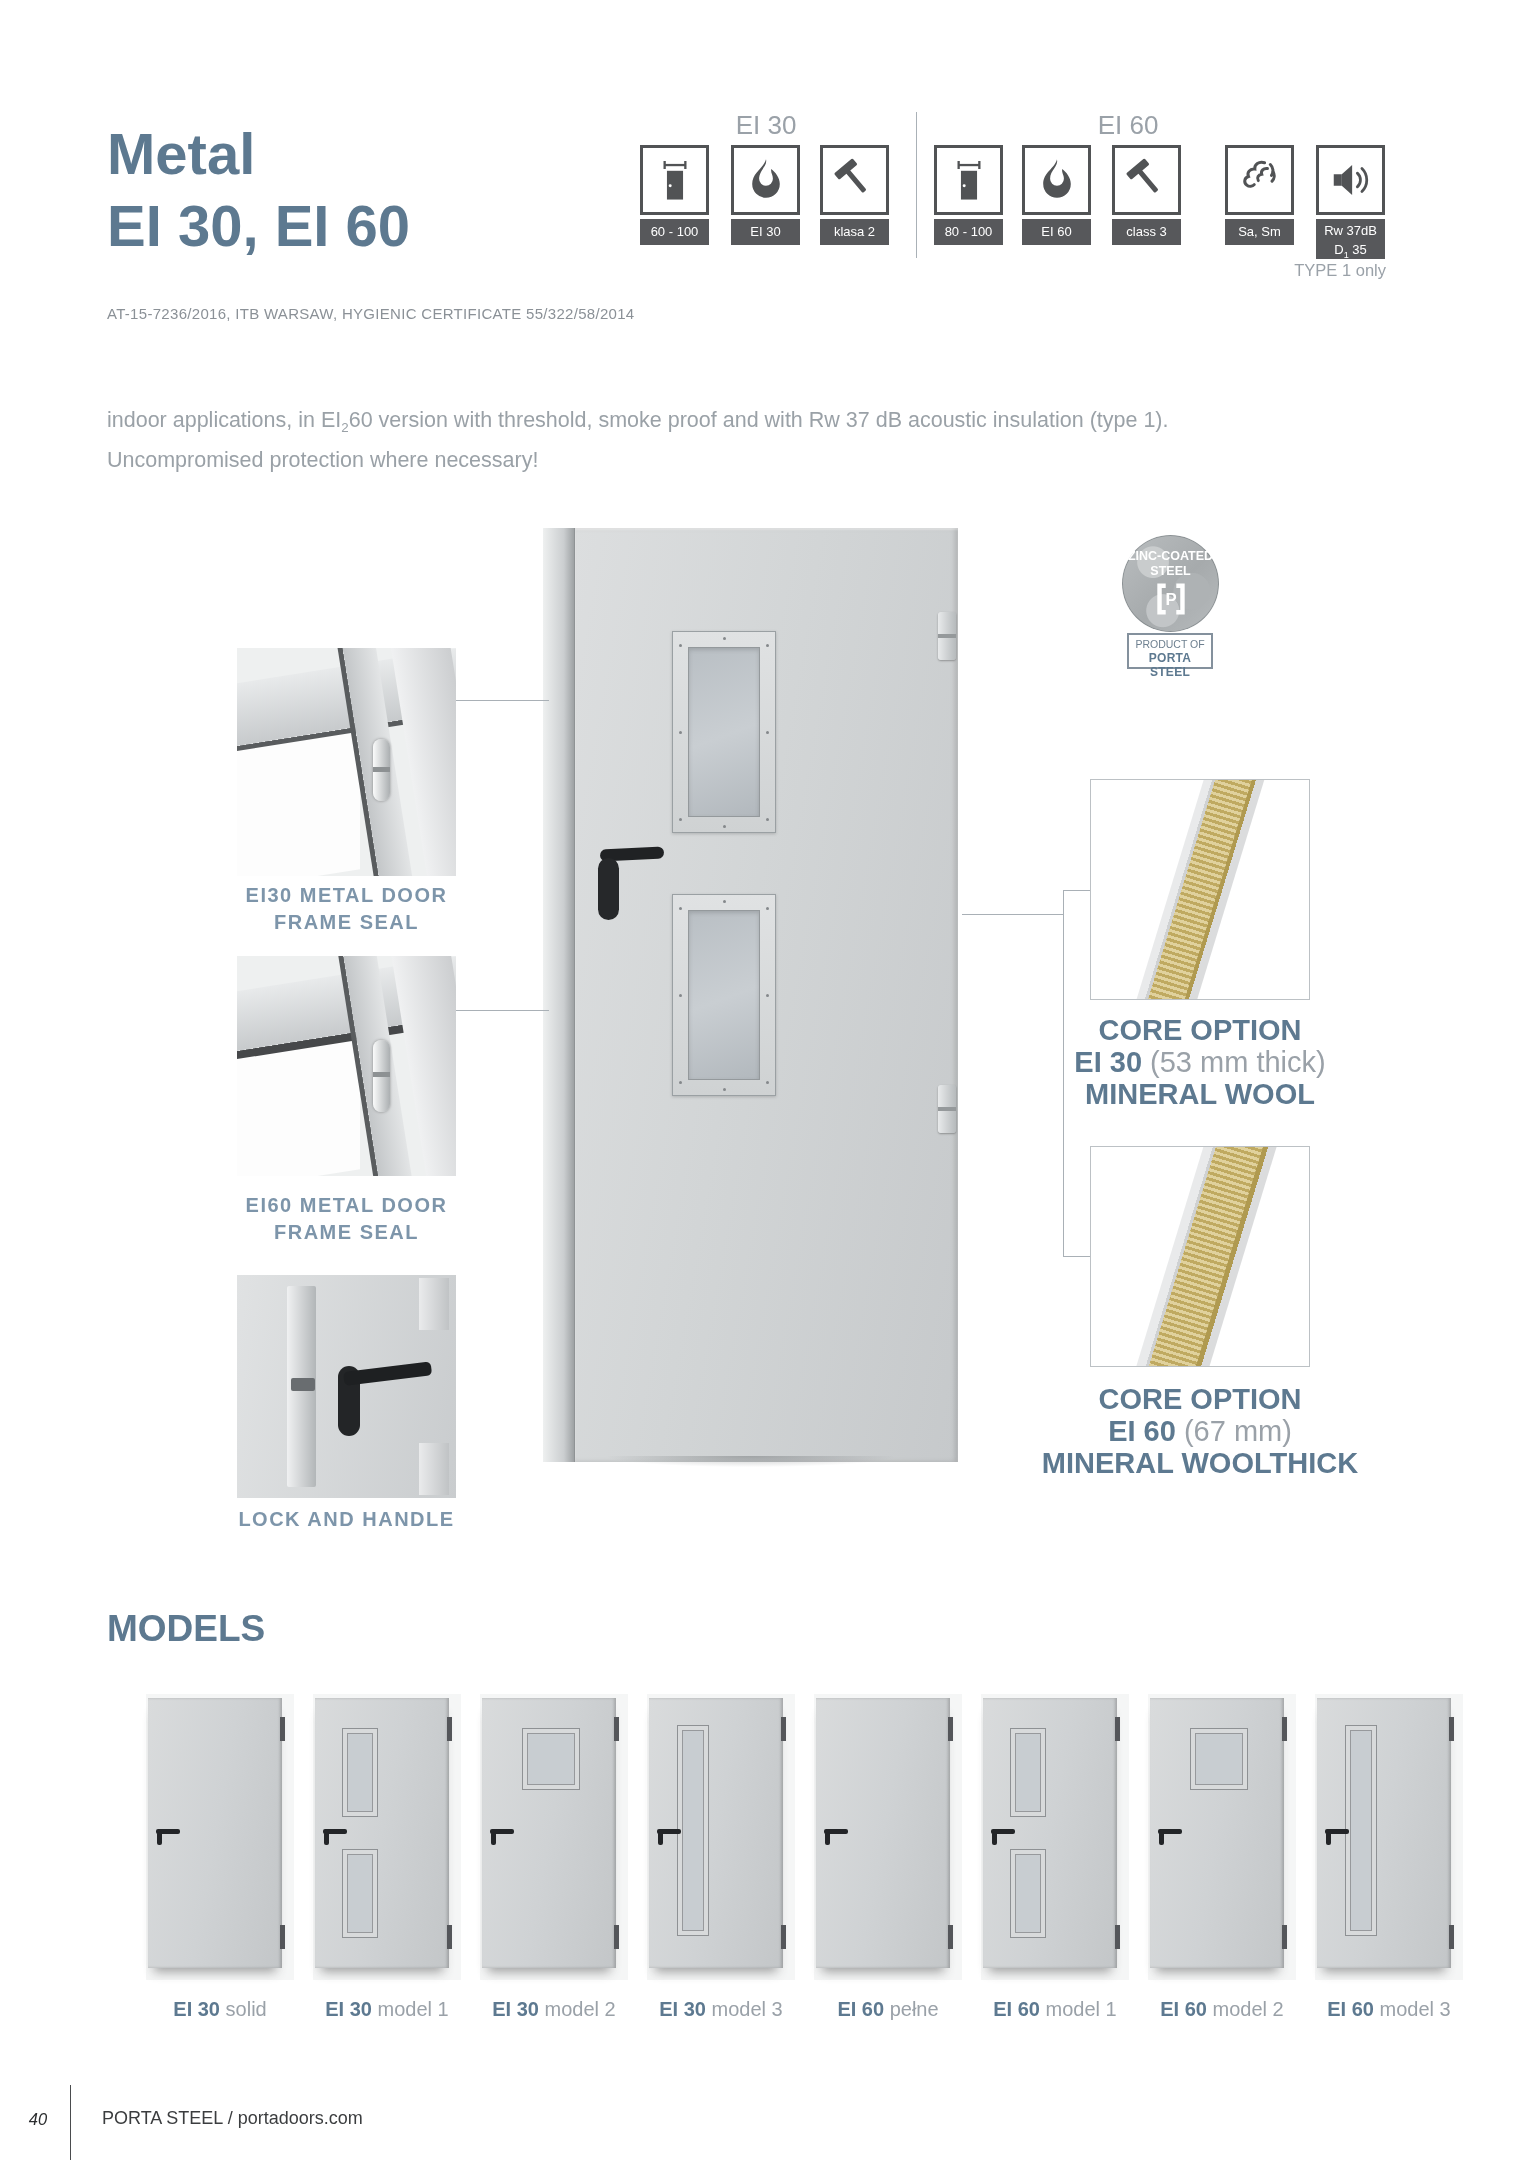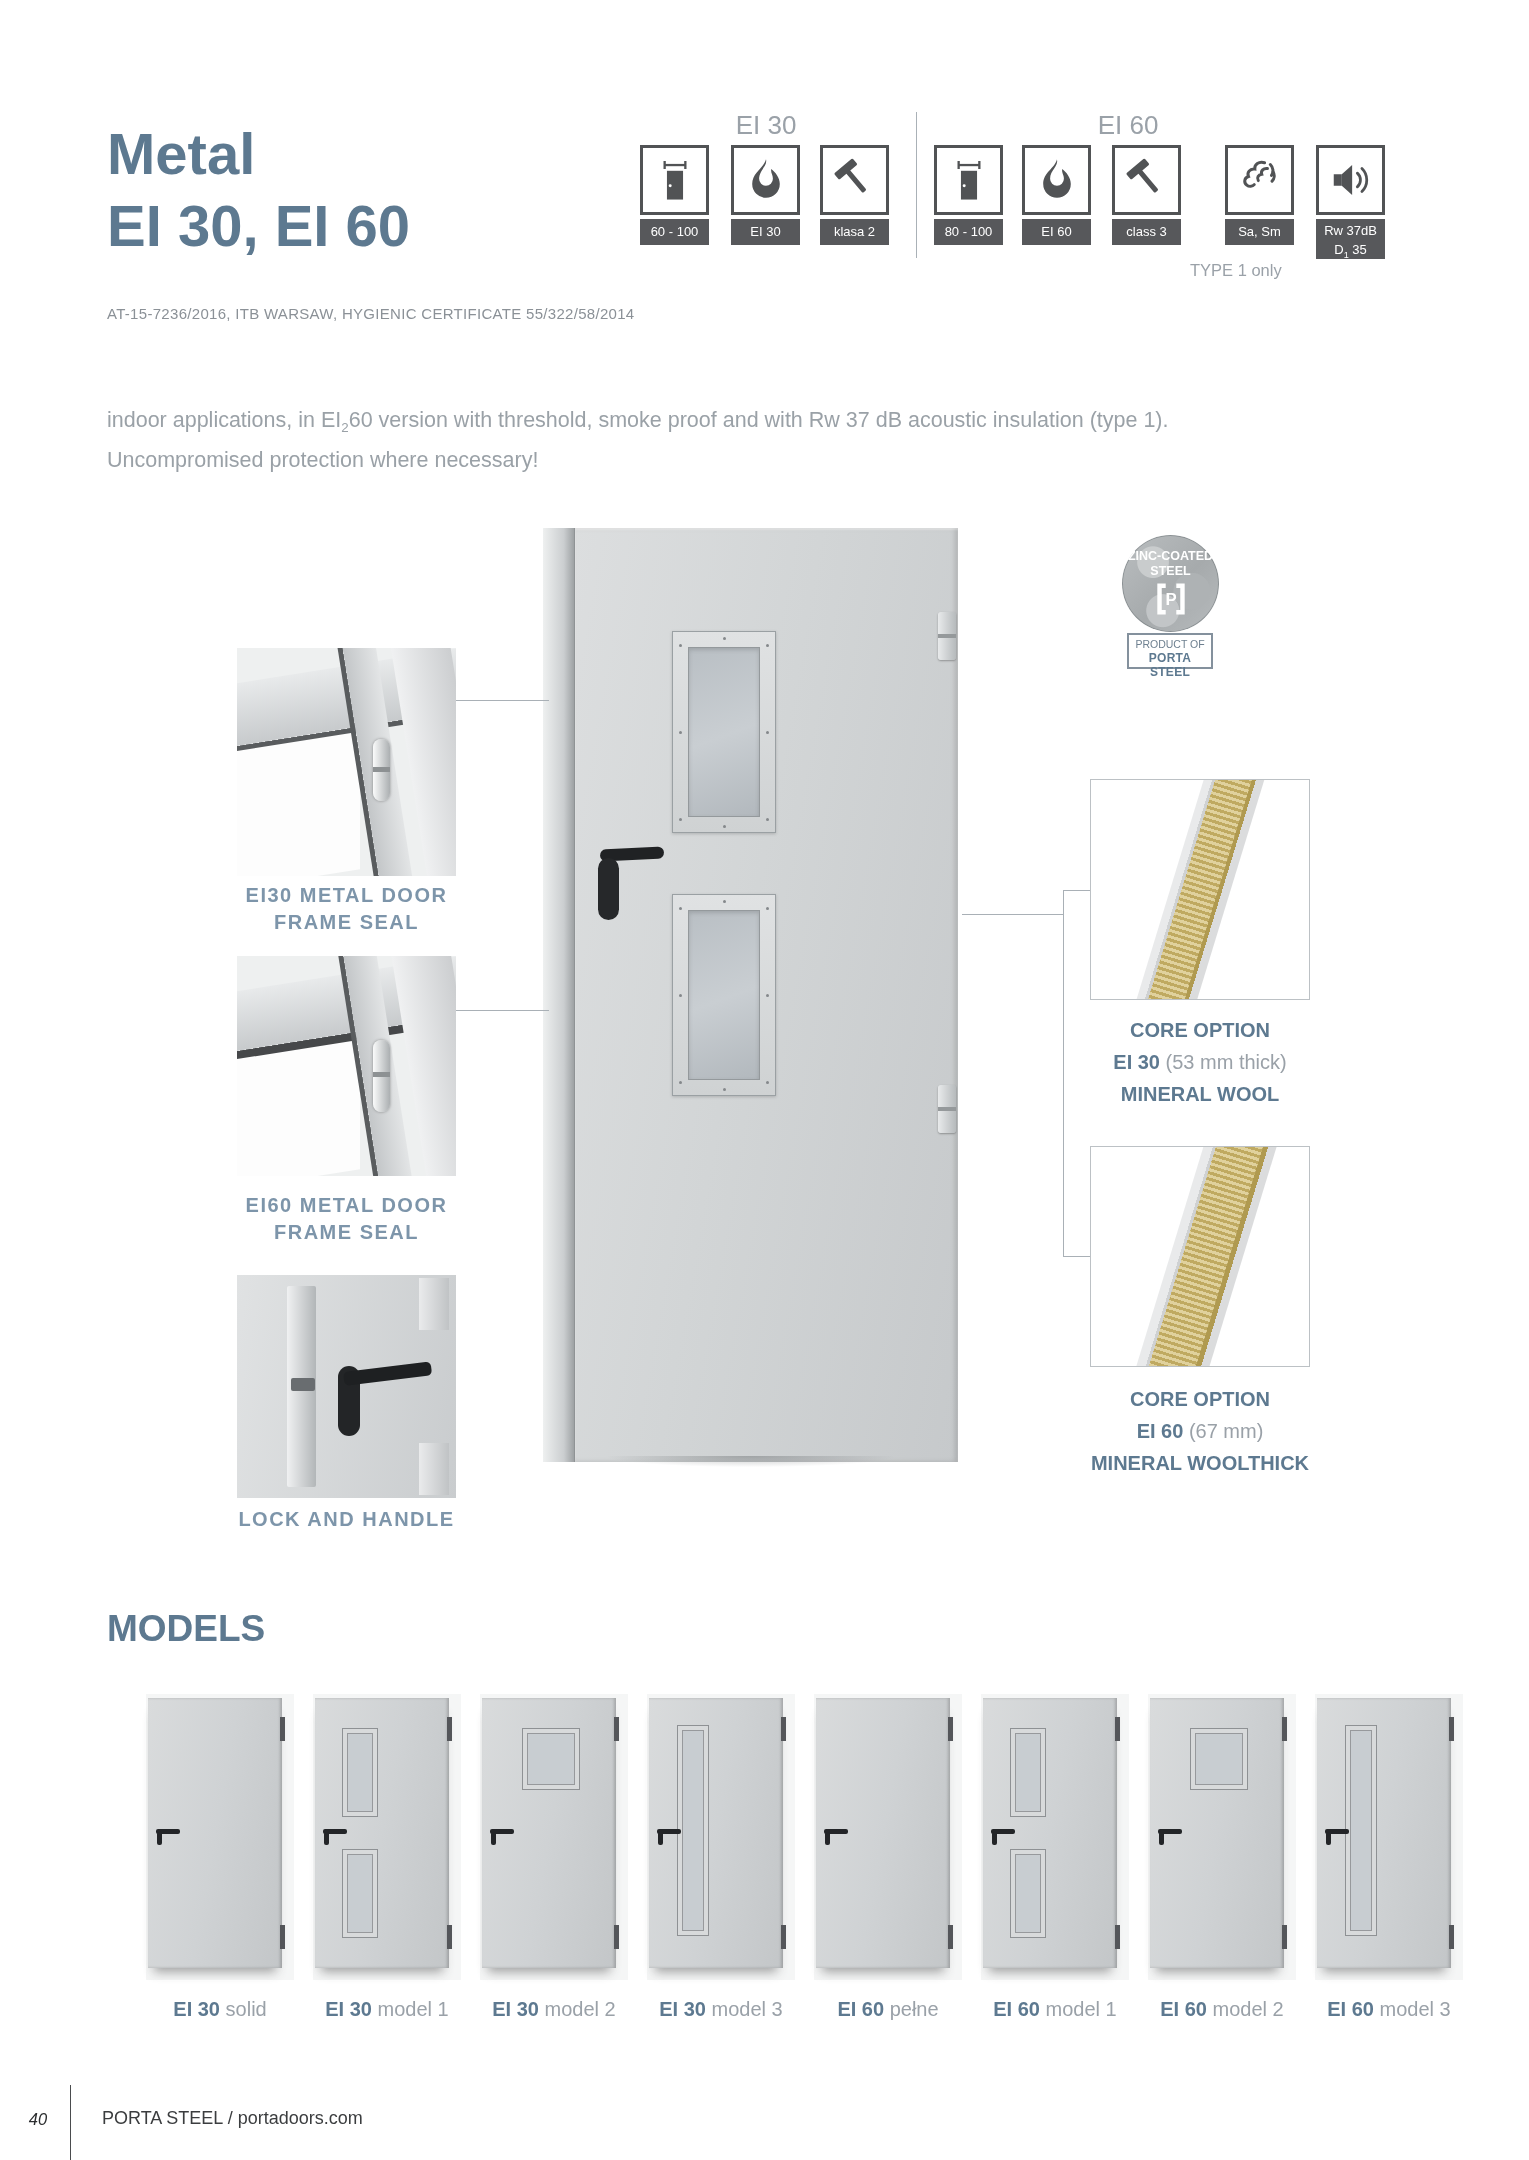--- a/index.html
+++ b/index.html
@@ -19,21 +19,21 @@
   .gl0{left:640px;width:252px;} .gl1{left:1003px;width:250px;}
   .strip-divider{position:absolute;left:916px;top:112px;width:1px;height:146px;background:#aab1b7;}
   .icon-cell{position:absolute;top:145px;width:69px;}
   .icon-box{width:69px;height:70px;box-sizing:border-box;border:3px solid #515355;background:#fff;
             display:flex;align-items:center;justify-content:center;}
   .icon-box svg{width:46px;height:46px;}
   .icon-tag{margin-top:4px;background:#57585b;color:#fff;font-size:13px;line-height:26px;
             height:26px;text-align:center;white-space:nowrap;}
   .icon-tag.tag-tall{height:40px;line-height:19px;padding-top:2px;box-sizing:border-box;}
   .icon-tag sub{font-size:.7em;}
-  .type-note{position:absolute;left:1190px;top:261px;width:196px;
+  .type-note{position:absolute;left:1190px;top:261px;width:196px;text-align:right;
              font-size:16.5px;color:#9aa1a8;}
 
   
   .zinc{position:absolute;left:1122px;top:535px;width:97px;height:97px;border-radius:50%;
         background:
           radial-gradient(circle at 32% 28%, #c9cccd 0 16%, rgba(0,0,0,0) 17%),
           radial-gradient(circle at 72% 58%, #aeb2b4 0 20%, rgba(0,0,0,0) 21%),
           radial-gradient(circle at 42% 78%, #c2c5c7 0 17%, rgba(0,0,0,0) 18%),
           linear-gradient(135deg,#babec0,#a6aaac 55%,#b7bbbd);
         box-shadow:inset 0 0 0 1px rgba(110,116,120,.55);
@@ -117,21 +117,21 @@
             border:1px solid #bcc1c5;background:#fff;overflow:hidden;}
   #cb1{top:779px;} #cb2{top:1146px;}
   .core-sample{position:absolute;left:80px;top:-18px;width:58px;height:258px;transform:rotate(17deg);
         background:linear-gradient(90deg,#e9eaeb 0 8px,#cfd1d2 8px 11px,#d2bd72 11px 46px,#b09a50 46px 50px,#dbdcdd 50px 100%);}
   #cb2 .core-sample{width:70px;
         background:linear-gradient(90deg,#e9eaeb 0 9px,#cfd1d2 9px 12px,#d2bd72 12px 57px,#b09a50 57px 62px,#dbdcdd 62px 100%);}
   .core-sample:after{content:"";position:absolute;left:11px;width:35px;top:0;bottom:0;
         background:repeating-linear-gradient(180deg,rgba(255,255,255,.30) 0 3px,rgba(125,100,35,.22) 3px 6px);}
   #cb2 .core-sample:after{width:45px;left:12px;}
   .core-caption{position:absolute;left:1040px;width:320px;text-align:center;
-                font-size:20px;line-height:32px;font-weight:700;color:#5d7990;}
+                font-size:29px;line-height:32px;font-weight:700;color:#5d7990;}
   #cc1{top:1014px;} #cc2{top:1383px;}
   .core-caption .spec{font-weight:400;color:#9aa1a8;}
 
   
   .models-heading{position:absolute;left:107px;top:1608px;font-size:37px;font-weight:700;color:#5d7990;}
   .models-row{position:absolute;left:146px;top:1694px;display:flex;gap:19px;}
   .mtile{width:148px;}
   .mdoor{position:relative;width:148px;height:286px;background:#f5f6f6;}
   .mslab{position:absolute;left:2px;top:4px;right:12px;bottom:12px;
          background:linear-gradient(100deg,#d9dbdc,#cfd2d4 50%,#c3c6c8);

